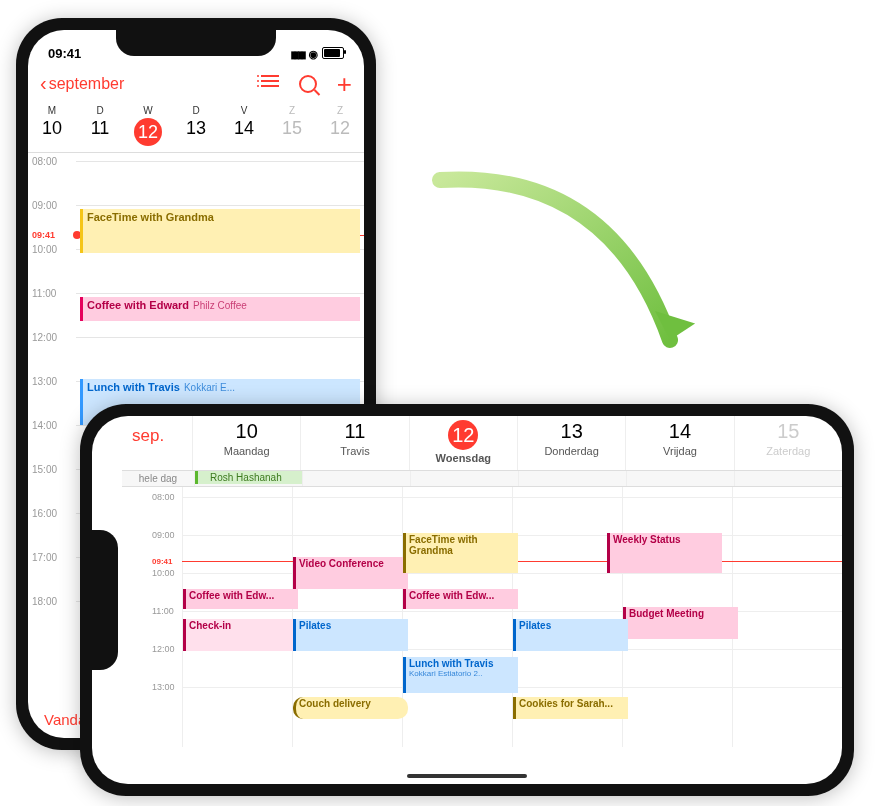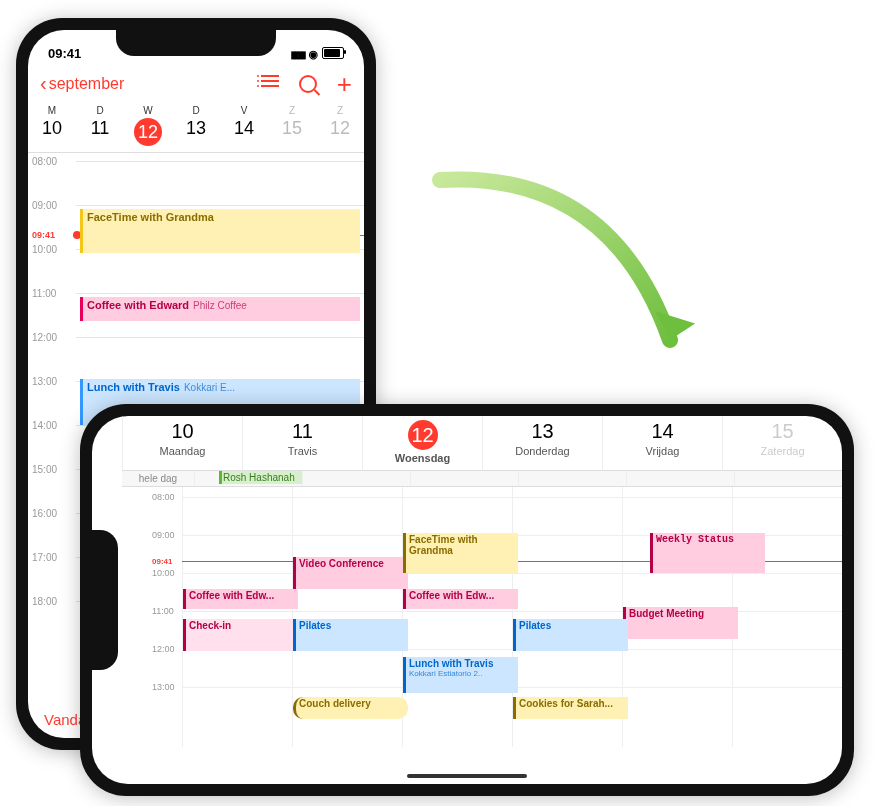--- a/index.html
+++ b/index.html
@@ -59,21 +59,21 @@
 .land-daycol{flex:1;text-align:center;padding:4px 0 6px;border-left:1px solid #eee;}
 .land-daycol .num{font-size:20px;}
 .land-daycol .num.sel{background:#ff3b30;color:#fff;width:30px;height:30px;border-radius:50%;display:inline-flex;align-items:center;justify-content:center;margin:0 auto;}
 .land-daycol .name{font-size:11px;color:#555;margin-top:2px;}
 .land-daycol.sel .name{font-weight:600;}
 .land-daycol.wk .num,.land-daycol.wk .name{color:#ccc;}
 .allday{display:flex;border-bottom:1px solid #ddd;background:#f7f7f7;font-size:10px;margin-left:30px;}
 .allday .lab{width:60px;text-align:center;padding:2px 6px;color:#888;}
 .allday .cols{display:flex;flex:1;}
 .allday .col{flex:1;border-left:1px solid #eee;}
-.allday .chip{background:#d6f0cc;border-left:3px solid #5cb82e;color:#3d7a1f;padding:1px 1px;margin-left:24px;}
+.allday .chip{background:#d6f0cc;border-left:3px solid #5cb82e;color:#3d7a1f;padding:1px 12px;}
 .land-grid{position:relative;height:260px;margin-left:30px;}
 .land-grid .vline{position:absolute;top:0;bottom:0;border-left:1px solid #eee;}
 .land-grid .hline{position:absolute;left:60px;right:0;border-top:1px solid #eee;}
 .land-grid .hlabel{position:absolute;font-size:9px;color:#999;transform:translateY(-50%);left:30px;}
 .land-grid .nowline{position:absolute;left:60px;right:0;border-top:1px solid #ff3b30;}
 .land-grid .nowlab{position:absolute;font-size:8px;color:#ff3b30;transform:translateY(-50%);left:30px;font-weight:600;}
 .land-grid .nowdot{left:auto;}
 .levent{position:absolute;font-size:10px;padding:1px 3px;overflow:hidden;border-left:3px solid;}
 .levent .loc{display:block;font-size:8px;opacity:0.75;}
 .homeind{position:absolute;bottom:6px;left:50%;transform:translateX(-50%);width:120px;height:4px;background:#333;border-radius:3px;}
@@ -168,20 +168,21 @@
         <div class="event ev-blue" style="left: 52px; right: 4px; top: 226px; height: 42px;"><b>Lunch with Travis</b><span class="loc">Kokkari E...</span></div>
       </div>
     <div class="today-btn">Vandaag</div>
   </div>
 </div>
 
 <div class="phone landscape">
   <div class="screen">
     <div class="notch"></div>
     <div class="land-header" id="land-header">
+      <div class="land-month">sep.</div>
     <div class="land-daycol">
           <div class="num">10</div>
           <div class="name">Maandag</div>
         </div>
         <div class="land-daycol">
           <div class="num">11</div>
           <div class="name">Travis</div>
         </div>
         <div class="land-daycol sel"><div class="num sel">12</div><div class="name">Woensdag</div></div>
         <div class="land-daycol">
@@ -227,21 +228,21 @@
         <div class="hlabel" style="top: 124px;">11:00</div>
         <div class="hline" style="top: 162px;"></div>
         <div class="hlabel" style="top: 162px;">12:00</div>
         <div class="hline" style="top: 200px;"></div>
         <div class="hlabel" style="top: 200px;">13:00</div>
         <div class="nowline" style="top: 74px;"></div>
         <div class="nowdot" style="top: 74px; left: 280px;"></div>
         <div class="nowlab" style="top: 74px;">09:41</div>
         <div class="levent ev-pink" style="left: 171px; width: 106px; top: 70px; height: 30px;"><b>Video Conference</b></div>
         <div class="levent ev-yellow" style="left: 281px; width: 106px; top: 46px; height: 38px;"><b>FaceTime with Grandma</b></div>
-        <div class="levent ev-pink" style="left: 528px; width: 106px; top: 46px; height: 38px; font-family: Liberation Mono, monospace;"><b>Weekly Status</b></div>
+        <div class="levent ev-pink" style="left: 485px; width: 106px; top: 46px; height: 38px;"><b>Weekly Status</b></div>
         <div class="levent ev-pink" style="left: 61px; width: 106px; top: 102px; height: 18px;"><b>Coffee with Edw...</b></div>
         <div class="levent ev-pink" style="left: 281px; width: 106px; top: 102px; height: 18px;"><b>Coffee with Edw...</b></div>
         <div class="levent ev-pink2" style="left: 61px; width: 106px; top: 132px; height: 30px;"><b>Check-in</b></div>
         <div class="levent ev-pink" style="left: 501px; width: 106px; top: 120px; height: 30px;"><b>Budget Meeting</b></div>
         <div class="levent ev-blue" style="left: 171px; width: 106px; top: 132px; height: 30px;"><b>Pilates</b></div>
         <div class="levent ev-blue" style="left: 391px; width: 106px; top: 132px; height: 30px;"><b>Pilates</b></div>
         <div class="levent ev-blue" style="left: 281px; width: 106px; top: 170px; height: 34px;"><b>Lunch with Travis</b><span class="loc">Kokkari Estiatorio 2..</span></div>
         <div class="levent ev-yellow" style="left: 171px; width: 106px; top: 210px; height: 20px; border-radius: 10px;"><b>Couch delivery</b></div>
         <div class="levent ev-yellow" style="left: 391px; width: 106px; top: 210px; height: 20px;"><b>Cookies for Sarah...</b></div>
       </div>

